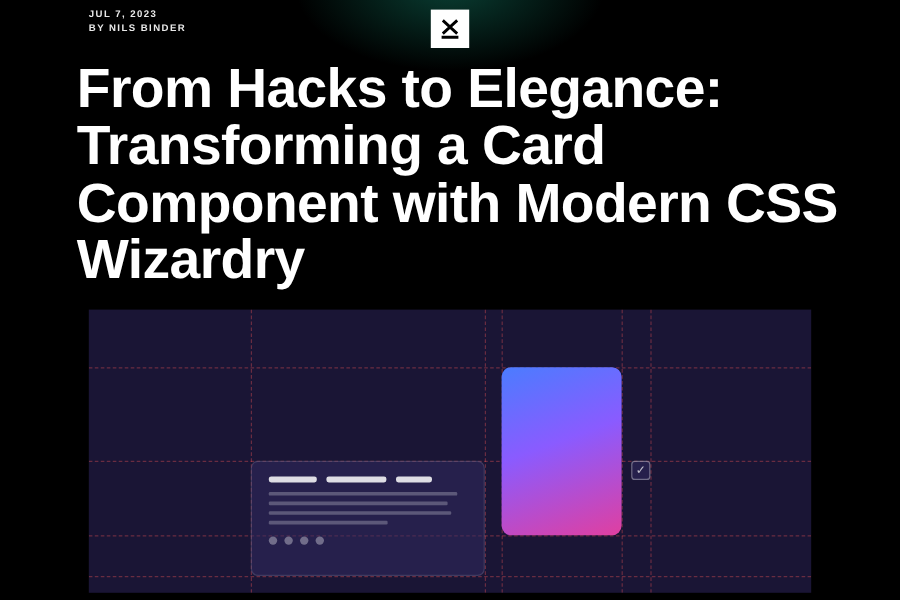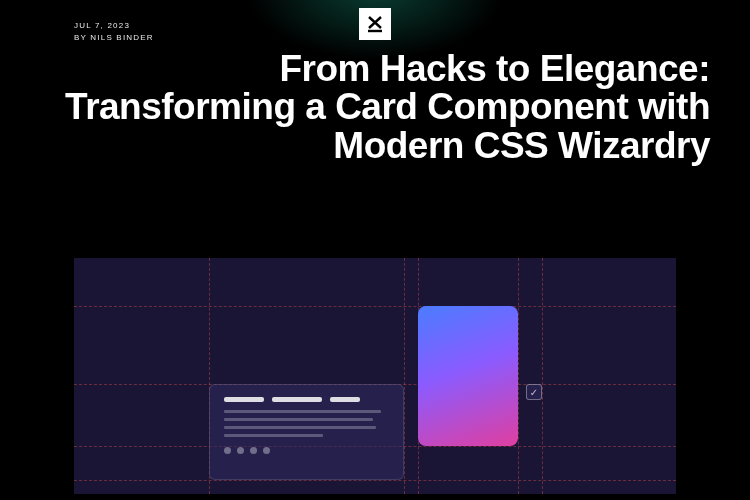--- a/index.html
+++ b/index.html
@@ -17,50 +17,49 @@
     top: -80px;
     left: 50%;
     transform: translateX(-50%);
     width: 260px;
     height: 140px;
     background: radial-gradient(ellipse at center, rgba(32,220,180,0.28) 0%, rgba(32,220,180,0) 70%);
     pointer-events: none;
   }
   .meta {
     position: absolute;
-    top: 20px;
+    top: 6px;
     left: 74px;
     font-size: 8px;
     letter-spacing: 1.2px;
     line-height: 1.5;
     text-transform: uppercase;
     color: #e8e8e8;
-    font-weight: 400;
+    font-weight: 700;
   }
   .logo {
     position: absolute;
     top: 8px;
     left: 359px;
     width: 32px;
     height: 32px;
     background: #fff;
     display: flex;
     align-items: center;
     justify-content: center;
   }
   .title {
     position: absolute;
     top: 50px;
     left: 64px;
     right: 40px;
-    font-size: 37px;
+    font-size: 46px;
     line-height: 1.04;
     font-weight: 800;
     letter-spacing: -0.5px;
-    text-align: right;
   }
   .hero {
     position: absolute;
     top: 258px;
     left: 74px;
     width: 602px;
     height: 236px;
     background: #1a1535;
     overflow: hidden;
   }

